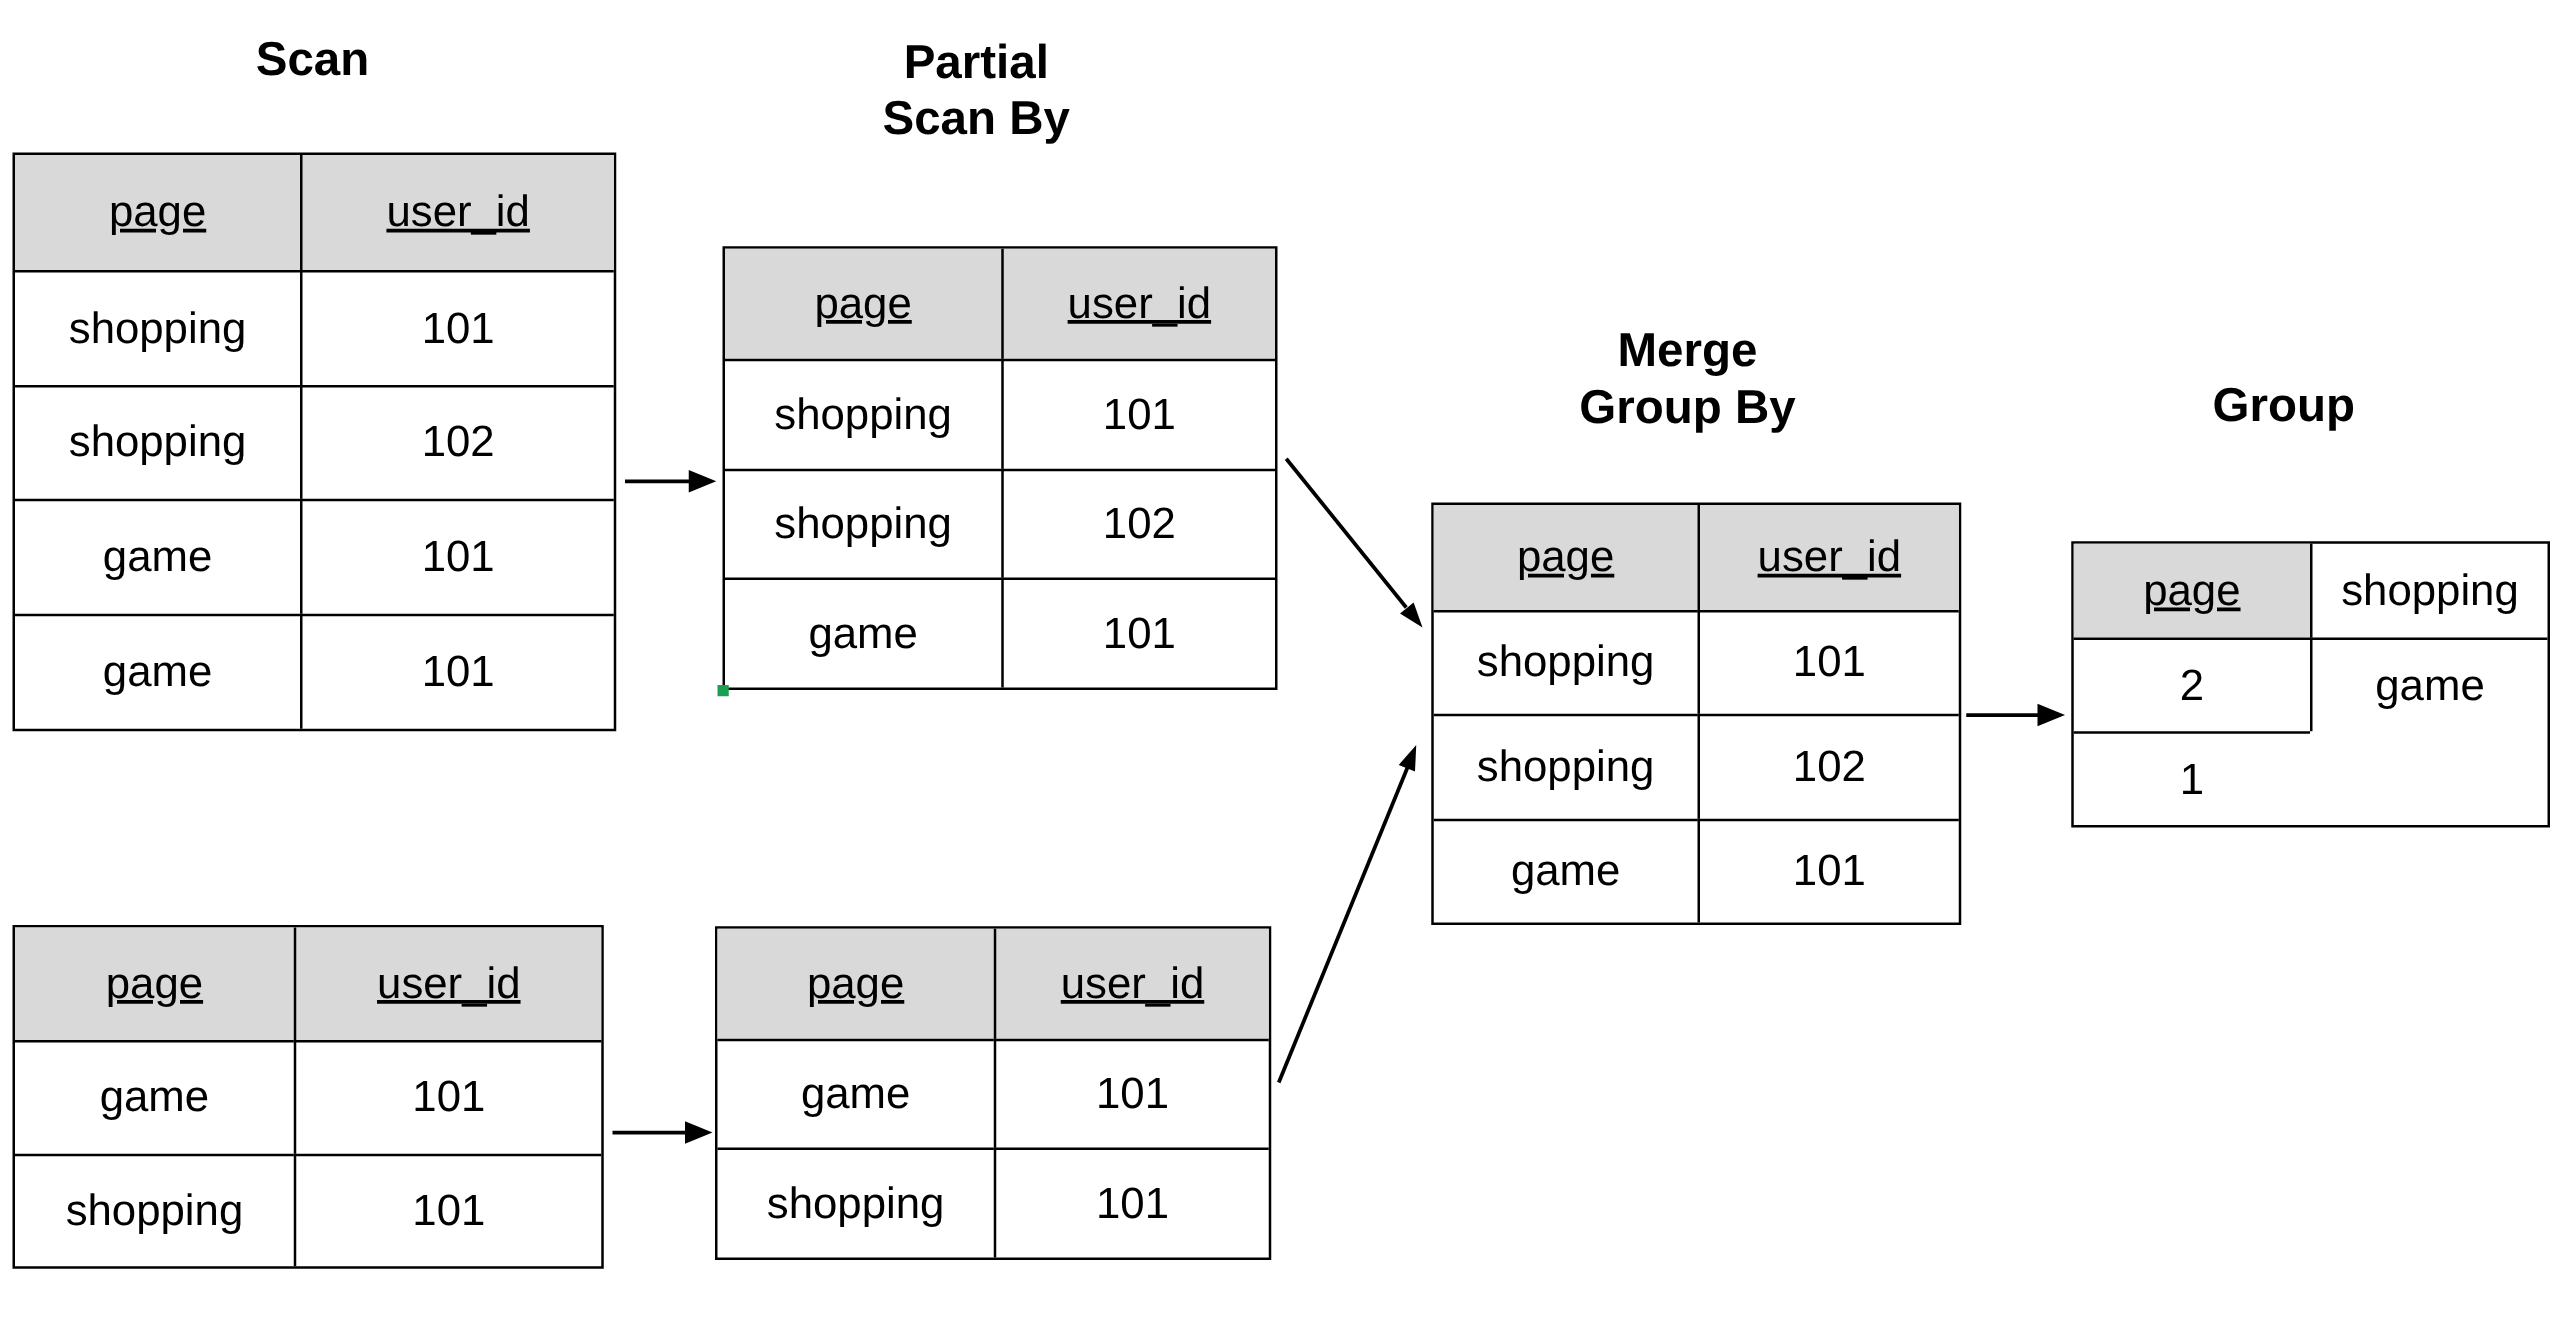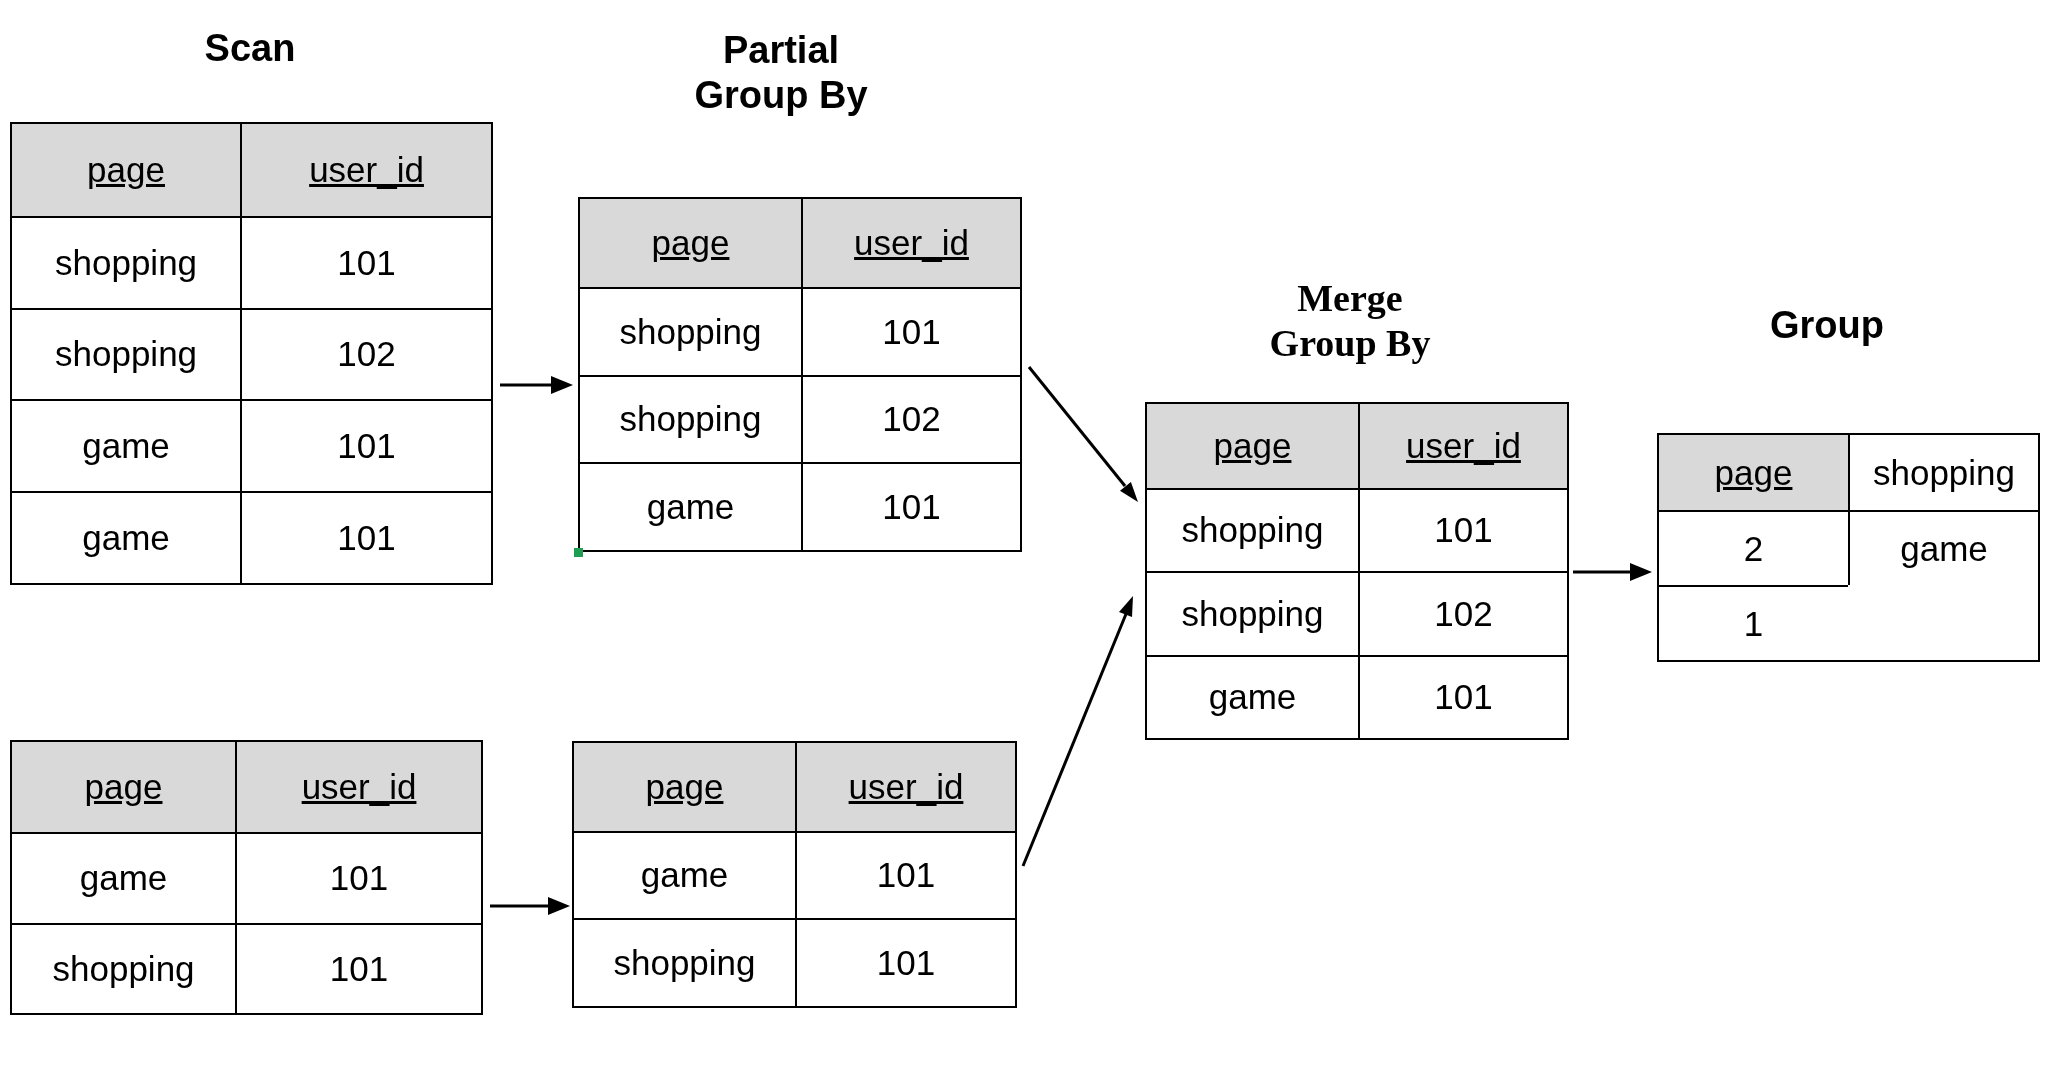--- a/index.html
+++ b/index.html
@@ -48,22 +48,22 @@
     background:var(--selection-handle,#1e9e50);
   }
 </style>
 </head>
 <body>
 
 <div id="canvas">
 
   <div class="title" style="left:250px;top:26px;">Scan</div>
   <div class="title" style="left:781px;top:28px;">Partial
-Group By</div>
-  <div class="title" style="left:1350px;top:276px;font-family:Liberation Serif, serif;">Merge
+Scan By</div>
+  <div class="title" style="left:1350px;top:259px;">Merge
 Group By</div>
   <div class="title" style="left:1827px;top:303px;">Group</div>
 
   <div class="tbl" style="left:10px;top:122px;width:483px;height:463px;grid-template-columns:230fr 253fr;">
     <div class="c h">page</div>
     <div class="c h">user_id</div>
     <div class="c">shopping</div>
     <div class="c">101</div>
     <div class="c">shopping</div>
     <div class="c">102</div>

